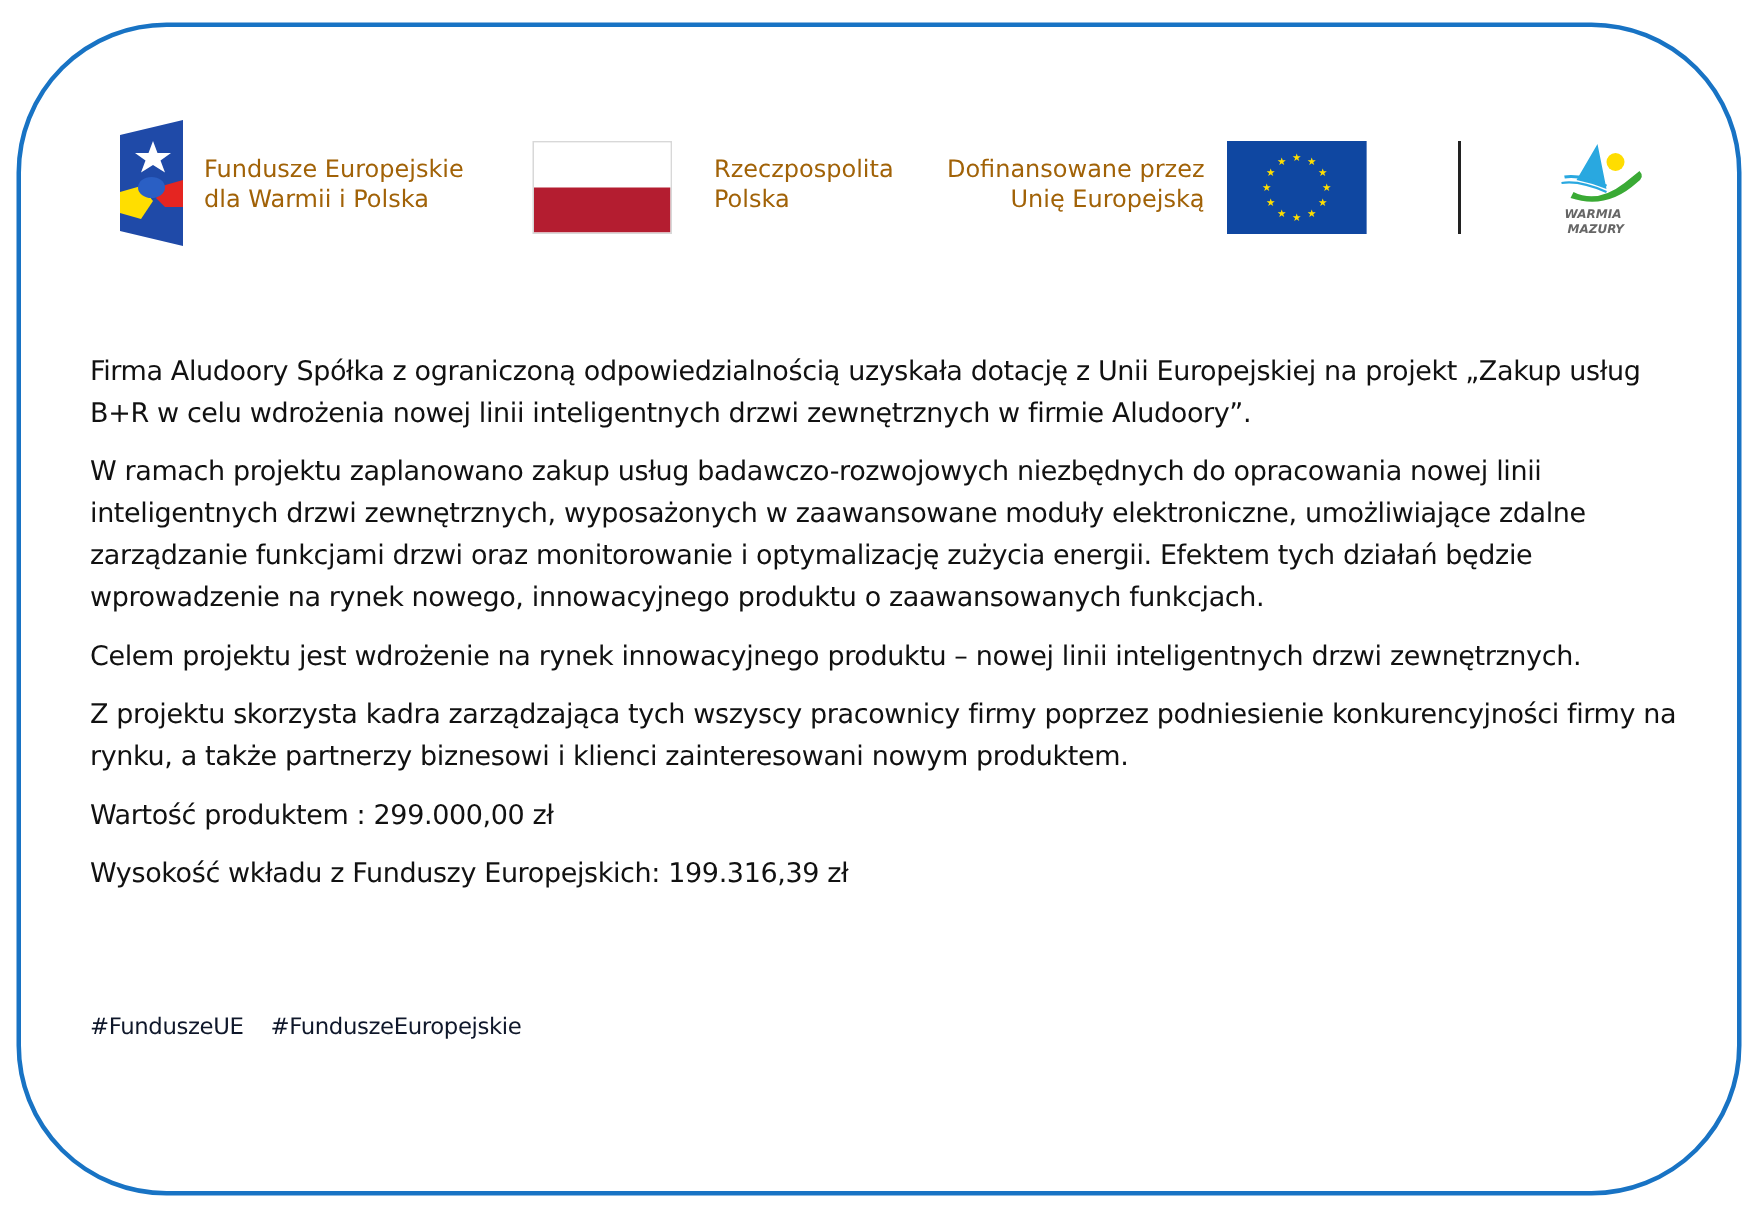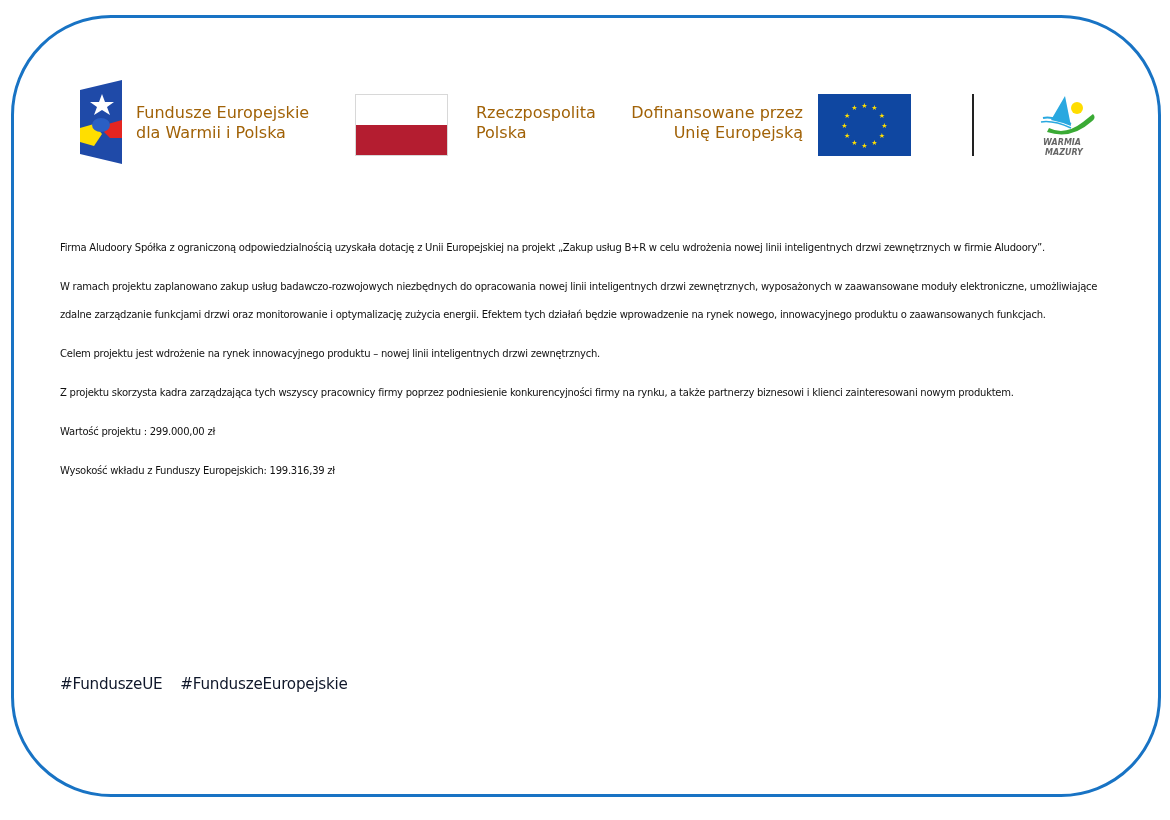--- a/index.html
+++ b/index.html
@@ -11,21 +11,21 @@
     .logo-text { position: absolute; font-size: 16px; line-height: 20px; color: #a16207;
                  font-family: "DejaVu Sans", sans-serif; white-space: nowrap; }
     .fe-mark { position: absolute; left: 80px; top: 80px; width: 42px; height: 84px; }
     .pl-flag { position: absolute; left: 355px; top: 94px; width: 93px; height: 62px;
                border: 1px solid #d8d8d8; box-sizing: border-box; overflow: hidden; }
     .pl-flag .white { height: 50%; background: #ffffff; }
     .pl-flag .red { height: 50%; background: #b41d30; }
     .eu-flag { position: absolute; left: 818px; top: 94px; width: 93px; height: 62px; background: #0f47a1; }
     .divider { position: absolute; left: 972px; top: 94px; width: 2px; height: 62px; background: #222; }
     .wm-logo { position: absolute; left: 1035px; top: 92px; width: 70px; height: 68px; }
-    .content { position: absolute; left: 60px; top: 234px; width: 1060px; font-size: 10px;
+    .content { position: absolute; left: 60px; top: 234px; width: 1060px; font-size: 18px;
                line-height: 28px; color: #111; font-family: "DejaVu Sans", sans-serif; letter-spacing: -0.25px; }
     .content p { margin: 0 0 11px 0; }
     .hashtags { position: absolute; left: 60px; top: 672px; font-size: 15.2px; line-height: 24px;
                 color: #0f172a; font-family: "DejaVu Sans", sans-serif; letter-spacing: -0.25px; }
     .hashtags span + span { margin-left: 18px; }
   </style>
 </head>
 <body>
 
 <div class="frame"></div>
@@ -85,19 +85,19 @@
     <text x="8" y="53" font-size="8" font-style="italic" font-weight="bold" fill="#666" font-family="DejaVu Sans, sans-serif">WARMIA</text>
     <text x="10" y="63" font-size="8" font-style="italic" font-weight="bold" fill="#666" font-family="DejaVu Sans, sans-serif">MAZURY</text>
   </svg>
 </div>
 
 <div class="content">
   <p>Firma Aludoory Spółka z ograniczoną odpowiedzialnością uzyskała dotację z Unii Europejskiej na projekt „Zakup usług B+R w celu wdrożenia nowej linii inteligentnych drzwi zewnętrznych w firmie Aludoory”.</p>
   <p>W ramach projektu zaplanowano zakup usług badawczo-rozwojowych niezbędnych do opracowania nowej linii inteligentnych drzwi zewnętrznych, wyposażonych w zaawansowane moduły elektroniczne, umożliwiające zdalne zarządzanie funkcjami drzwi oraz monitorowanie i optymalizację zużycia energii. Efektem tych działań będzie wprowadzenie na rynek nowego, innowacyjnego produktu o zaawansowanych funkcjach.</p>
   <p>Celem projektu jest wdrożenie na rynek innowacyjnego produktu – nowej linii inteligentnych drzwi zewnętrznych.</p>
   <p>Z projektu skorzysta kadra zarządzająca tych wszyscy pracownicy firmy poprzez podniesienie konkurencyjności firmy na rynku, a także partnerzy biznesowi i klienci zainteresowani nowym produktem.</p>
-  <p>Wartość projektu : 299.000,00 zł</p>
+  <p>Wartość produktem : 299.000,00 zł</p>
   <p>Wysokość wkładu z Funduszy Europejskich: 199.316,39 zł</p>
 </div>
 
 <div class="hashtags">
   <span>#FunduszeUE</span><span>#FunduszeEuropejskie</span>
 </div>
 
 </body></html>

